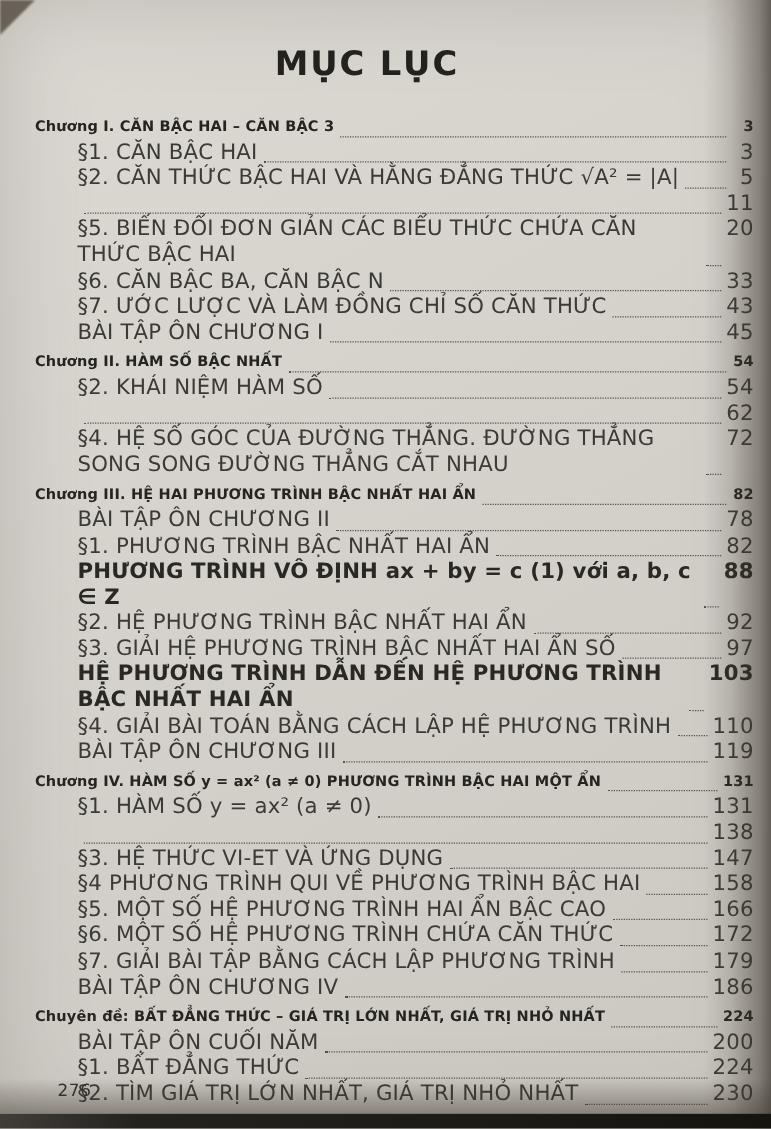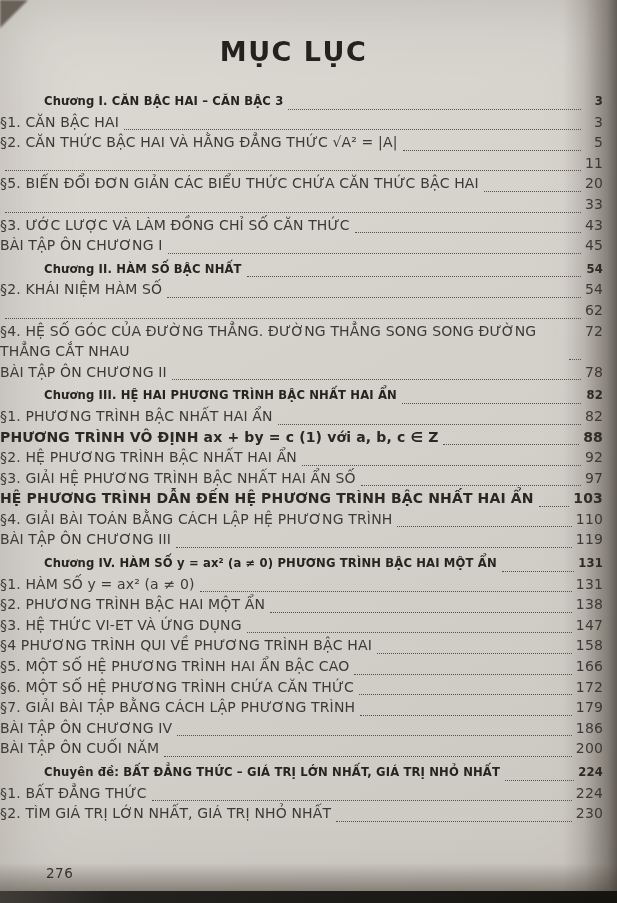--- a/index.html
+++ b/index.html
@@ -18,25 +18,26 @@
     position:absolute;top:36px;left:0;right:30px;
     text-align:center;margin:0;
     font-size:27px;font-weight:bold;letter-spacing:1.5px;
     color:#23221f;
   }
   .toc{
     position:absolute;top:88px;left:0;right:14px;
   }
   .row{
     display:flex;align-items:baseline;
-    font-size:14px;line-height:20.6px;
+    padding-left:62px;
+    font-size:17px;line-height:20.6px;
     color:#3c3a36;letter-spacing:.15px;
   }
   .row.chapter{
-    padding-left:44px;margin-top:3px;
+    padding-left:28px;margin-top:3px;
     font-weight:bold;font-size:11.6px;color:#26241f;
   }
   .row.bold-section{
     font-weight:bold;color:#2a2823;justify-content:space-between;
   }
   .entry-text{flex:0 1 auto;}
   .leader{
     flex:1 0 12px;min-width:12px;
     border-bottom:1.8px dotted #56524b;
     margin:0 4px 0 5px;
@@ -101,25 +102,26 @@
       <div class="row section">
         <span class="leader"></span>
         <span class="pagenum">11</span>
       </div>
       <div class="row section">
         <span class="entry-text">§5. BIẾN ĐỔI ĐƠN GIẢN CÁC BIỂU THỨC CHỨA CĂN THỨC BẬC HAI</span>
         <span class="leader"></span>
         <span class="pagenum">20</span>
       </div>
       <div class="row section">
+        <span class="entry-text">§6. CĂN BẬC BA, CĂN BẬC N</span>
         <span class="leader"></span>
         <span class="pagenum">33</span>
       </div>
       <div class="row section">
-        <span class="entry-text">§3. ƯỚC LƯỢC VÀ LÀM ĐỒNG CHỈ SỐ CĂN THỨC</span>
+        <span class="entry-text">§7. ƯỚC LƯỢC VÀ LÀM ĐỒNG CHỈ SỐ CĂN THỨC</span>
         <span class="leader"></span>
         <span class="pagenum">43</span>
       </div>
       <div class="row section">
         <span class="entry-text">BÀI TẬP ÔN CHƯƠNG I</span>
         <span class="leader"></span>
         <span class="pagenum">45</span>
       </div>
       <div class="row chapter">
         <span class="entry-text">Chương II. HÀM SỐ BẬC NHẤT</span>
@@ -133,29 +135,29 @@
       </div>
       <div class="row section">
         <span class="leader"></span>
         <span class="pagenum">62</span>
       </div>
       <div class="row section">
         <span class="entry-text">§4. HỆ SỐ GÓC CỦA ĐƯỜNG THẲNG. ĐƯỜNG THẲNG SONG SONG ĐƯỜNG THẲNG CẮT NHAU</span>
         <span class="leader"></span>
         <span class="pagenum">72</span>
       </div>
+      <div class="row chapter">
+        <span class="entry-text">Chương III. HỆ HAI PHƯƠNG TRÌNH BẬC NHẤT HAI ẨN</span>
+        <span class="leader"></span>
+        <span class="pagenum">82</span>
+      </div>
       <div class="row section">
         <span class="entry-text">BÀI TẬP ÔN CHƯƠNG II</span>
         <span class="leader"></span>
         <span class="pagenum">78</span>
-      </div>
-      <div class="row chapter">
-        <span class="entry-text">Chương III. HỆ HAI PHƯƠNG TRÌNH BẬC NHẤT HAI ẨN</span>
-        <span class="leader"></span>
-        <span class="pagenum">82</span>
       </div>
       <div class="row section">
         <span class="entry-text">§1. PHƯƠNG TRÌNH BẬC NHẤT HAI ẨN</span>
         <span class="leader"></span>
         <span class="pagenum">82</span>
       </div>
       <div class="row bold-section">
         <span class="entry-text">PHƯƠNG TRÌNH VÔ ĐỊNH ax + by = c (1) với a, b, c ∈ Z</span>
         <span class="leader"></span>
         <span class="pagenum">88</span>
@@ -189,21 +191,20 @@
         <span class="entry-text">Chương IV. HÀM SỐ y = ax² (a ≠ 0)  PHƯƠNG TRÌNH BẬC HAI MỘT ẨN</span>
         <span class="leader"></span>
         <span class="pagenum">131</span>
       </div>
       <div class="row section">
         <span class="entry-text">§1. HÀM SỐ y = ax² (a ≠ 0)</span>
         <span class="leader"></span>
         <span class="pagenum">131</span>
       </div>
       <div class="row section">
-        <span class="entry-text">§2. PHƯƠNG TRÌNH BẬC HAI MỘT ẨN</span>
         <span class="leader"></span>
         <span class="pagenum">138</span>
       </div>
       <div class="row section">
         <span class="entry-text">§3. HỆ THỨC VI-ET VÀ ỨNG DỤNG</span>
         <span class="leader"></span>
         <span class="pagenum">147</span>
       </div>
       <div class="row section">
         <span class="entry-text">§4 PHƯƠNG TRÌNH QUI VỀ PHƯƠNG TRÌNH BẬC HAI</span>
@@ -223,29 +224,29 @@
       <div class="row section">
         <span class="entry-text">§7. GIẢI BÀI TẬP BẰNG CÁCH LẬP PHƯƠNG TRÌNH</span>
         <span class="leader"></span>
         <span class="pagenum">179</span>
       </div>
       <div class="row section">
         <span class="entry-text">BÀI TẬP ÔN CHƯƠNG IV</span>
         <span class="leader"></span>
         <span class="pagenum">186</span>
       </div>
+      <div class="row chapter">
+        <span class="entry-text">Chuyên đề: BẤT ĐẲNG THỨC – GIÁ TRỊ LỚN NHẤT,  GIÁ TRỊ NHỎ NHẤT</span>
+        <span class="leader"></span>
+        <span class="pagenum">224</span>
+      </div>
       <div class="row section">
         <span class="entry-text">BÀI TẬP ÔN CUỐI NĂM</span>
         <span class="leader"></span>
         <span class="pagenum">200</span>
-      </div>
-      <div class="row chapter">
-        <span class="entry-text">Chuyên đề: BẤT ĐẲNG THỨC – GIÁ TRỊ LỚN NHẤT,  GIÁ TRỊ NHỎ NHẤT</span>
-        <span class="leader"></span>
-        <span class="pagenum">224</span>
       </div>
       <div class="row section">
         <span class="entry-text">§1. BẤT ĐẲNG THỨC</span>
         <span class="leader"></span>
         <span class="pagenum">224</span>
       </div>
       <div class="row section">
         <span class="entry-text">§2. TÌM GIÁ TRỊ LỚN NHẤT, GIÁ TRỊ NHỎ NHẤT</span>
         <span class="leader"></span>
         <span class="pagenum">230</span>

